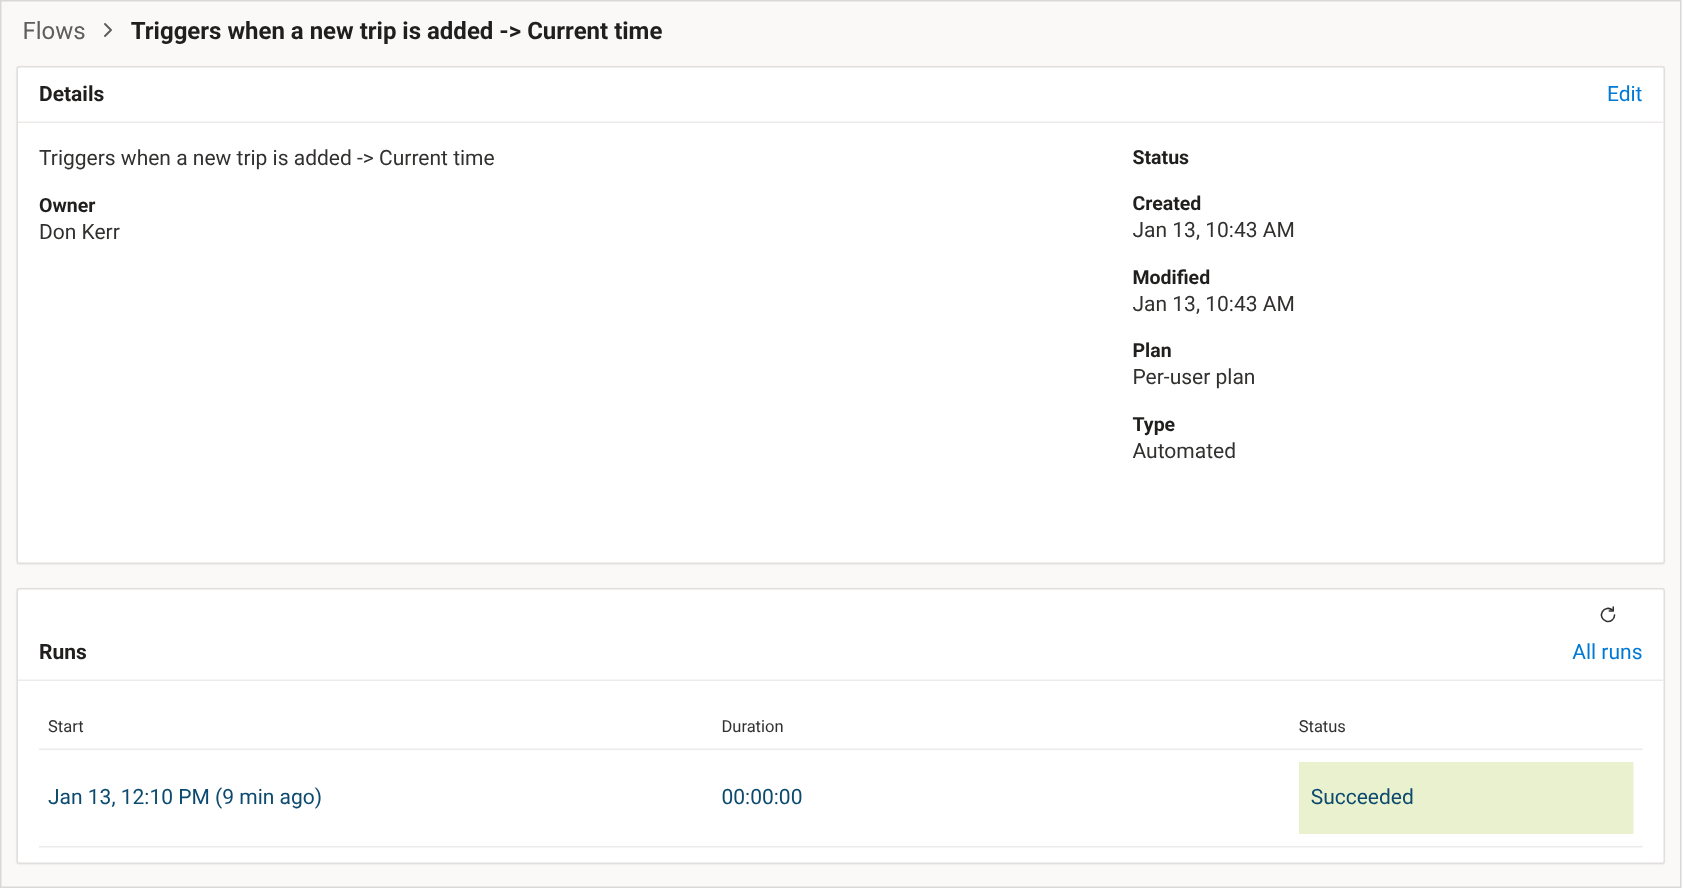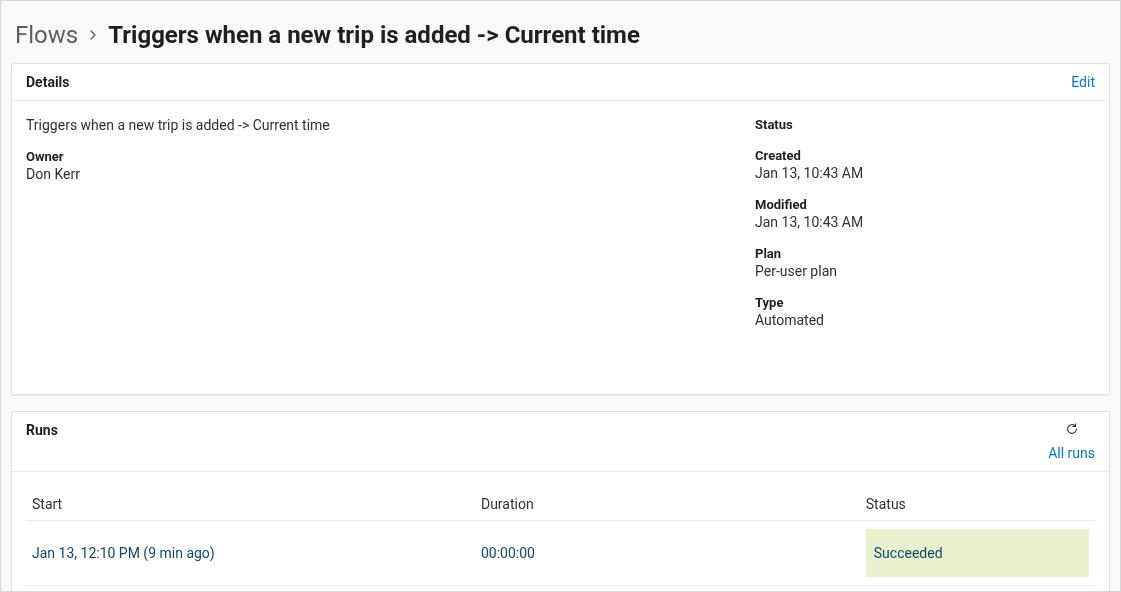--- a/index.html
+++ b/index.html
@@ -14,23 +14,22 @@
     border: 1px solid #d8d8d8;
   }
   .page {
     padding: 0 10px 10px 10px;
   }
   .breadcrumb {
     display: flex;
     align-items: center;
     gap: 10px;
     padding: 10px 4px 14px 4px;
-    font-size: 24px;
+    font-size: 16px;
     color: #605e5c;
-    margin-top: 10px;
   }
   .breadcrumb .root {
     font-weight: 400;
     color: #605e5c;
     cursor: pointer;
   }
   .breadcrumb .chev {
     color: #605e5c;
     font-size: 14px;
   }
@@ -41,21 +40,21 @@
   .card {
     background: #fff;
     border: 1px solid #e1dfdd;
     border-radius: 2px;
     margin-bottom: 16px;
     box-shadow: 0 0.3px 0.9px rgba(0,0,0,0.05);
   }
   .card-header {
     display: flex;
     justify-content: space-between;
-    align-items: flex-start;
+    align-items: flex-end;
     padding: 10px 14px;
     border-bottom: 1px solid #edebe9;
   }
   .card-title {
     font-weight: 700;
     font-size: 14px;
     color: #201f1e;
   }
   .link {
     color: #0078d4;
@@ -96,21 +95,21 @@
     padding: 0 14px 10px 14px;
   }
   table.runs {
     width: 100%;
     border-collapse: collapse;
     margin-top: 16px;
   }
   table.runs th {
     text-align: left;
     font-weight: 400;
-    font-size: 14px;
+    font-size: 11px;
     color: #323130;
     padding: 8px 6px;
     border-bottom: 1px solid #edebe9;
   }
   table.runs td {
     padding: 8px 6px;
     font-size: 14px;
     color: #0c4a6e;
     border-bottom: 1px solid #edebe9;
   }

